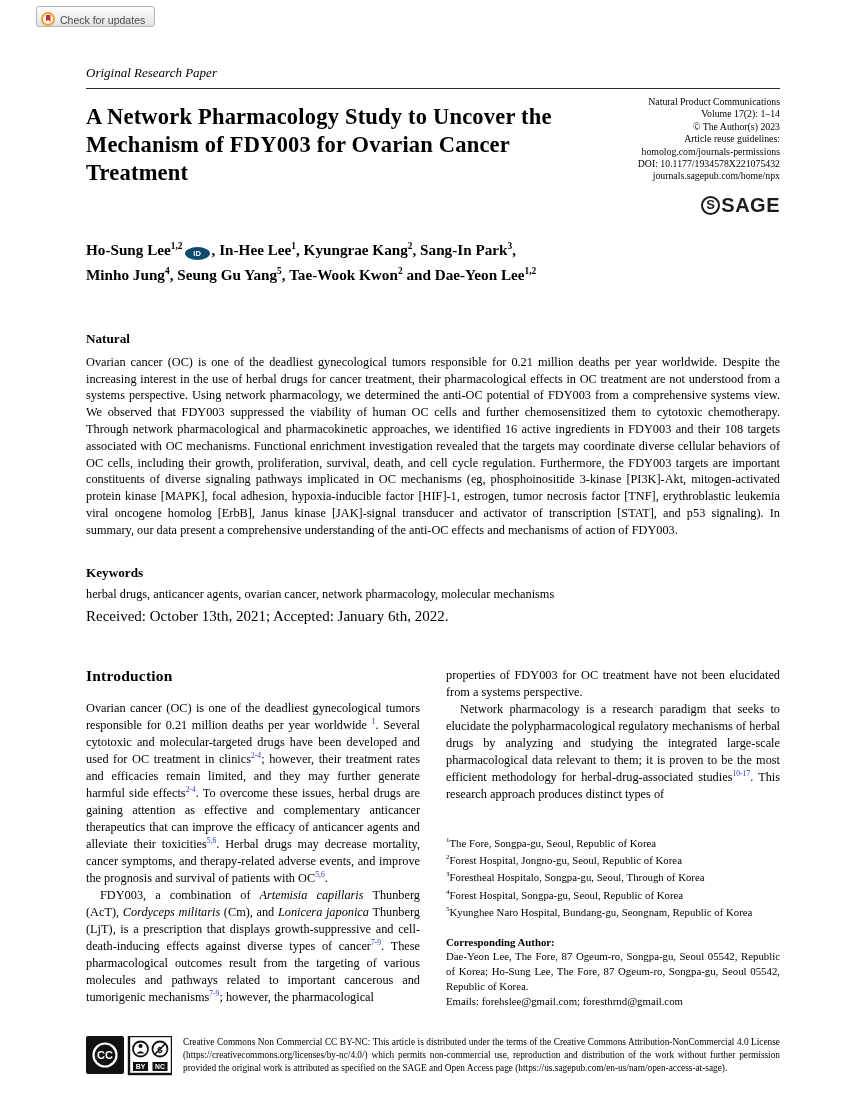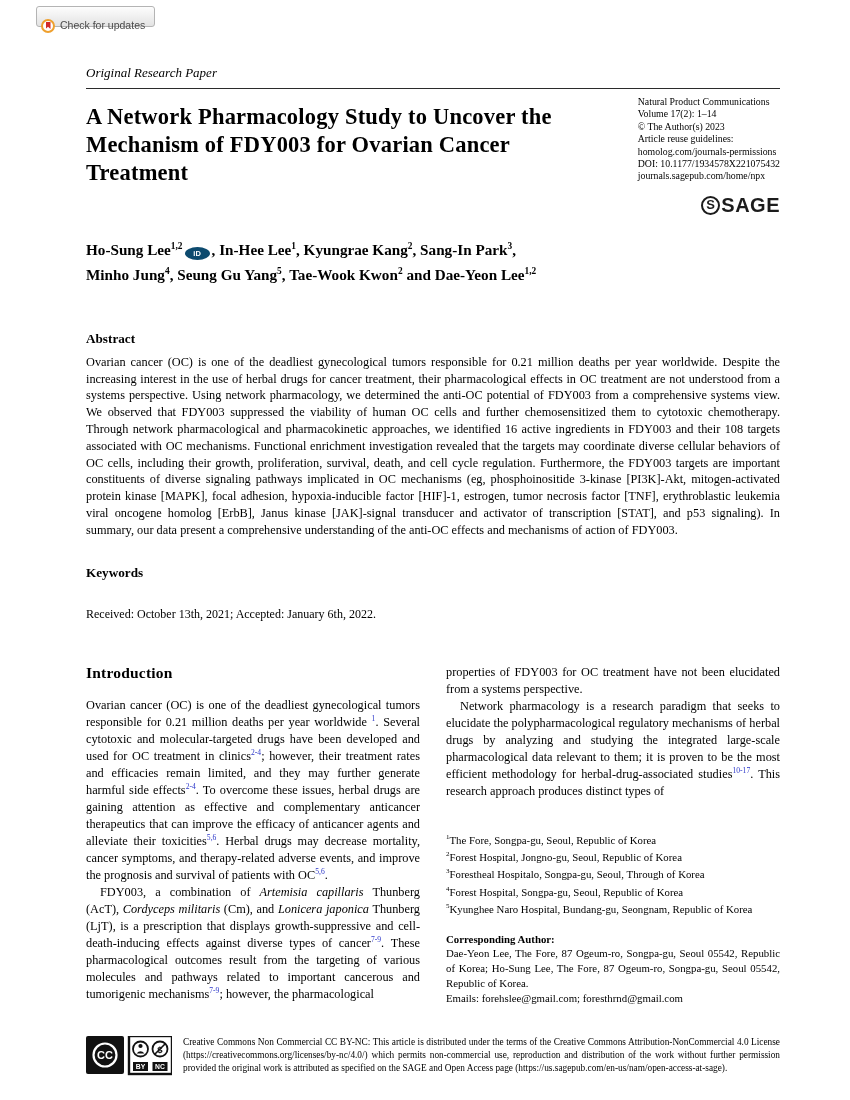--- a/index.html
+++ b/index.html
@@ -1,56 +1,56 @@
 <!DOCTYPE html>
 <html><head>
 <meta charset="utf-8">
 <style>
   html,body{margin:0;padding:0;background:#fff;}
   .page{position:relative;width:850px;height:1100px;background:#fff;overflow:hidden;
         font-family:"Liberation Serif",serif;color:#000;}
 
   
   .update-badge{position:absolute;top:6px;left:36px;height:21px;box-sizing:border-box;
-    display:flex;align-items:flex-start;gap:5px;padding:12px 9px 0 4px;
+    display:flex;align-items:flex-end;gap:5px;padding:12px 9px 0 4px;
     background:linear-gradient(#fdfdfd,#e3e3e3);border:1px solid #b4b4b4;border-radius:3px;
     font-family:"Liberation Sans",sans-serif;font-size:10.5px;color:#4c4c4c;cursor:pointer;}
   .badge-icon{width:14px;height:14px;border-radius:50%;background:#fff;border:2px solid #efa02e;
     box-sizing:border-box;position:relative;flex:none;}
   .badge-icon::after{content:"";position:absolute;left:2.5px;top:1px;width:5px;height:7px;
     background:#d22a2a;clip-path:polygon(0 0,100% 0,100% 100%,50% 68%,0 100%);}
 
   .content{margin-left:86px;width:694px;}
   .article-type{padding-top:65px;font-style:italic;font-size:13px;}
   .rule{border:none;border-top:1.4px solid #2b2b2b;margin:7px 0 0 0;}
 
   .head-row{display:flex;justify-content:space-between;gap:12px;}
   .title{width:495px;margin:14px 0 0 0;font-size:22.5px;line-height:28px;font-weight:bold;letter-spacing:.2px;}
-  .journal-info{margin-top:7px;text-align:left;font-size:9.8px;line-height:12.4px;}
+  .journal-info{margin-top:7px;text-align:right;font-size:9.8px;line-height:12.4px;}
   .sage-logo{margin-top:13px;display:flex;justify-content:flex-end;align-items:center;
     font-family:"Liberation Sans",sans-serif;font-weight:bold;font-size:20px;color:#1c1c1c;letter-spacing:.5px;}
   .sage-s{width:19px;height:19px;border:2.2px solid #1c1c1c;border-radius:50%;box-sizing:border-box;
     display:inline-flex;align-items:center;justify-content:center;font-size:13px;margin-right:1px;}
 
   .authors{font-size:15.2px;font-weight:bold;line-height:25px;}
   .authors-wrap{margin-top:22px;}
 
   .sup{font-size:.62em;vertical-align:super;line-height:0;}
   .ref{color:#2b36c9;}
   .it{font-style:italic;}
   .orcid-icon{display:inline-flex;width:25px;height:13px;border-radius:50%;background:#0c4a6e;color:#fff;
     font-family:"Liberation Sans",sans-serif;font-size:7.5px;font-weight:bold;align-items:center;
     justify-content:center;vertical-align:-1px;margin:0 2px;cursor:pointer;}
 
   .section-heading{font-size:13.2px;font-weight:bold;margin:0;}
   .abstract-wrap{margin-top:44px;}
   .abstract-text{margin:7px 0 0 0;font-size:12.3px;line-height:16.8px;text-align:justify;}
   .keywords-wrap{margin-top:26px;}
   .keywords-text{margin:6px 0 0 0;font-size:12.3px;}
-  .dates{margin-top:26px;font-size:12px;}
+  .dates{margin-top:6px;font-size:15px;}
 
   .columns{display:flex;gap:26px;margin-top:42px;}
   .col{width:334px;}
   .intro-heading{font-size:15.5px;font-weight:bold;margin:0 0 15px 0;letter-spacing:.2px;}
   .body-p{font-size:12.3px;line-height:17px;text-align:justify;margin:0;}
   .indent{text-indent:14px;}
 
   .affiliations{margin-top:30px;font-size:10.8px;line-height:14.8px;}
   .affil-row sup{font-size:.65em;}
   .corresponding{margin-top:15px;font-size:10.8px;line-height:14.8px;}
@@ -90,26 +90,27 @@
         </div>
       </div>
     </div>
 
     <div class="authors-wrap">
       <div class="authors"><span>Ho-Sung Lee</span><span class="sup">1,2</span><span class="orcid-icon">iD</span><span>, In-Hee Lee</span><span class="sup">1</span><span>, Kyungrae Kang</span><span class="sup">2</span><span>, Sang-In Park</span><span class="sup">3</span><span>,</span></div>
       <div class="authors"><span>Minho Jung</span><span class="sup">4</span><span>, Seung Gu Yang</span><span class="sup">5</span><span>, Tae-Wook Kwon</span><span class="sup">2</span><span> and Dae-Yeon Lee</span><span class="sup">1,2</span></div>
     </div>
 
     <div class="abstract-wrap">
-      <h2 class="section-heading">Abstract</h2>
+      <h2 class="section-heading">Natural</h2>
       <p class="abstract-text">Ovarian cancer (OC) is one of the deadliest gynecological tumors responsible for 0.21 million deaths per year worldwide. Despite the increasing interest in the use of herbal drugs for cancer treatment, their pharmacological effects in OC treatment are not understood from a systems perspective. Using network pharmacology, we determined the anti-OC potential of FDY003 from a comprehensive systems view. We observed that FDY003 suppressed the viability of human OC cells and further chemosensitized them to cytotoxic chemotherapy. Through network pharmacological and pharmacokinetic approaches, we identified 16 active ingredients in FDY003 and their 108 targets associated with OC mechanisms. Functional enrichment investigation revealed that the targets may coordinate diverse cellular behaviors of OC cells, including their growth, proliferation, survival, death, and cell cycle regulation. Furthermore, the FDY003 targets are important constituents of diverse signaling pathways implicated in OC mechanisms (eg, phosphoinositide 3-kinase [PI3K]-Akt, mitogen-activated protein kinase [MAPK], focal adhesion, hypoxia-inducible factor [HIF]-1, estrogen, tumor necrosis factor [TNF], erythroblastic leukemia viral oncogene homolog [ErbB], Janus kinase [JAK]-signal transducer and activator of transcription [STAT], and p53 signaling). In summary, our data present a comprehensive understanding of the anti-OC effects and mechanisms of action of FDY003.</p>
     </div>
 
     <div class="keywords-wrap">
       <h2 class="section-heading">Keywords</h2>
+      <p class="keywords-text">herbal drugs, anticancer agents, ovarian cancer, network pharmacology, molecular mechanisms</p>
     </div>
 
     <div class="dates">Received: October 13th, 2021; Accepted: January 6th, 2022.</div>
 
     <div class="columns">
       <div class="col">
         <h3 class="intro-heading">Introduction</h3>
         <p class="body-p"><span>Ovarian cancer (OC) is one of the deadliest gynecological tumors responsible for 0.21 million deaths per year worldwide </span><span class="sup ref">1</span><span>. Several cytotoxic and molecular-targeted drugs have been developed and used for OC treatment in clinics</span><span class="sup ref">2-4</span><span>; however, their treatment rates and efficacies remain limited, and they may further generate harmful side effects</span><span class="sup ref">2-4</span><span>. To overcome these issues, herbal drugs are gaining attention as effective and complementary anticancer therapeutics that can improve the efficacy of anticancer agents and alleviate their toxicities</span><span class="sup ref">5,6</span><span>. Herbal drugs may decrease mortality, cancer symptoms, and therapy-related adverse events, and improve the prognosis and survival of patients with OC</span><span class="sup ref">5,6</span><span>.</span></p>
         <p class="body-p indent"><span>FDY003, a combination of </span><span class="it">Artemisia capillaris</span><span> Thunberg (AcT), </span><span class="it">Cordyceps militaris</span><span> (Cm), and </span><span class="it">Lonicera japonica</span><span> Thunberg (LjT), is a prescription that displays growth-suppressive and cell-death-inducing effects against diverse types of cancer</span><span class="sup ref">7-9</span><span>. These pharmacological outcomes result from the targeting of various molecules and pathways related to important cancerous and tumorigenic mechanisms</span><span class="sup ref">7-9</span><span>; however, the pharmacological</span></p>
       </div>

